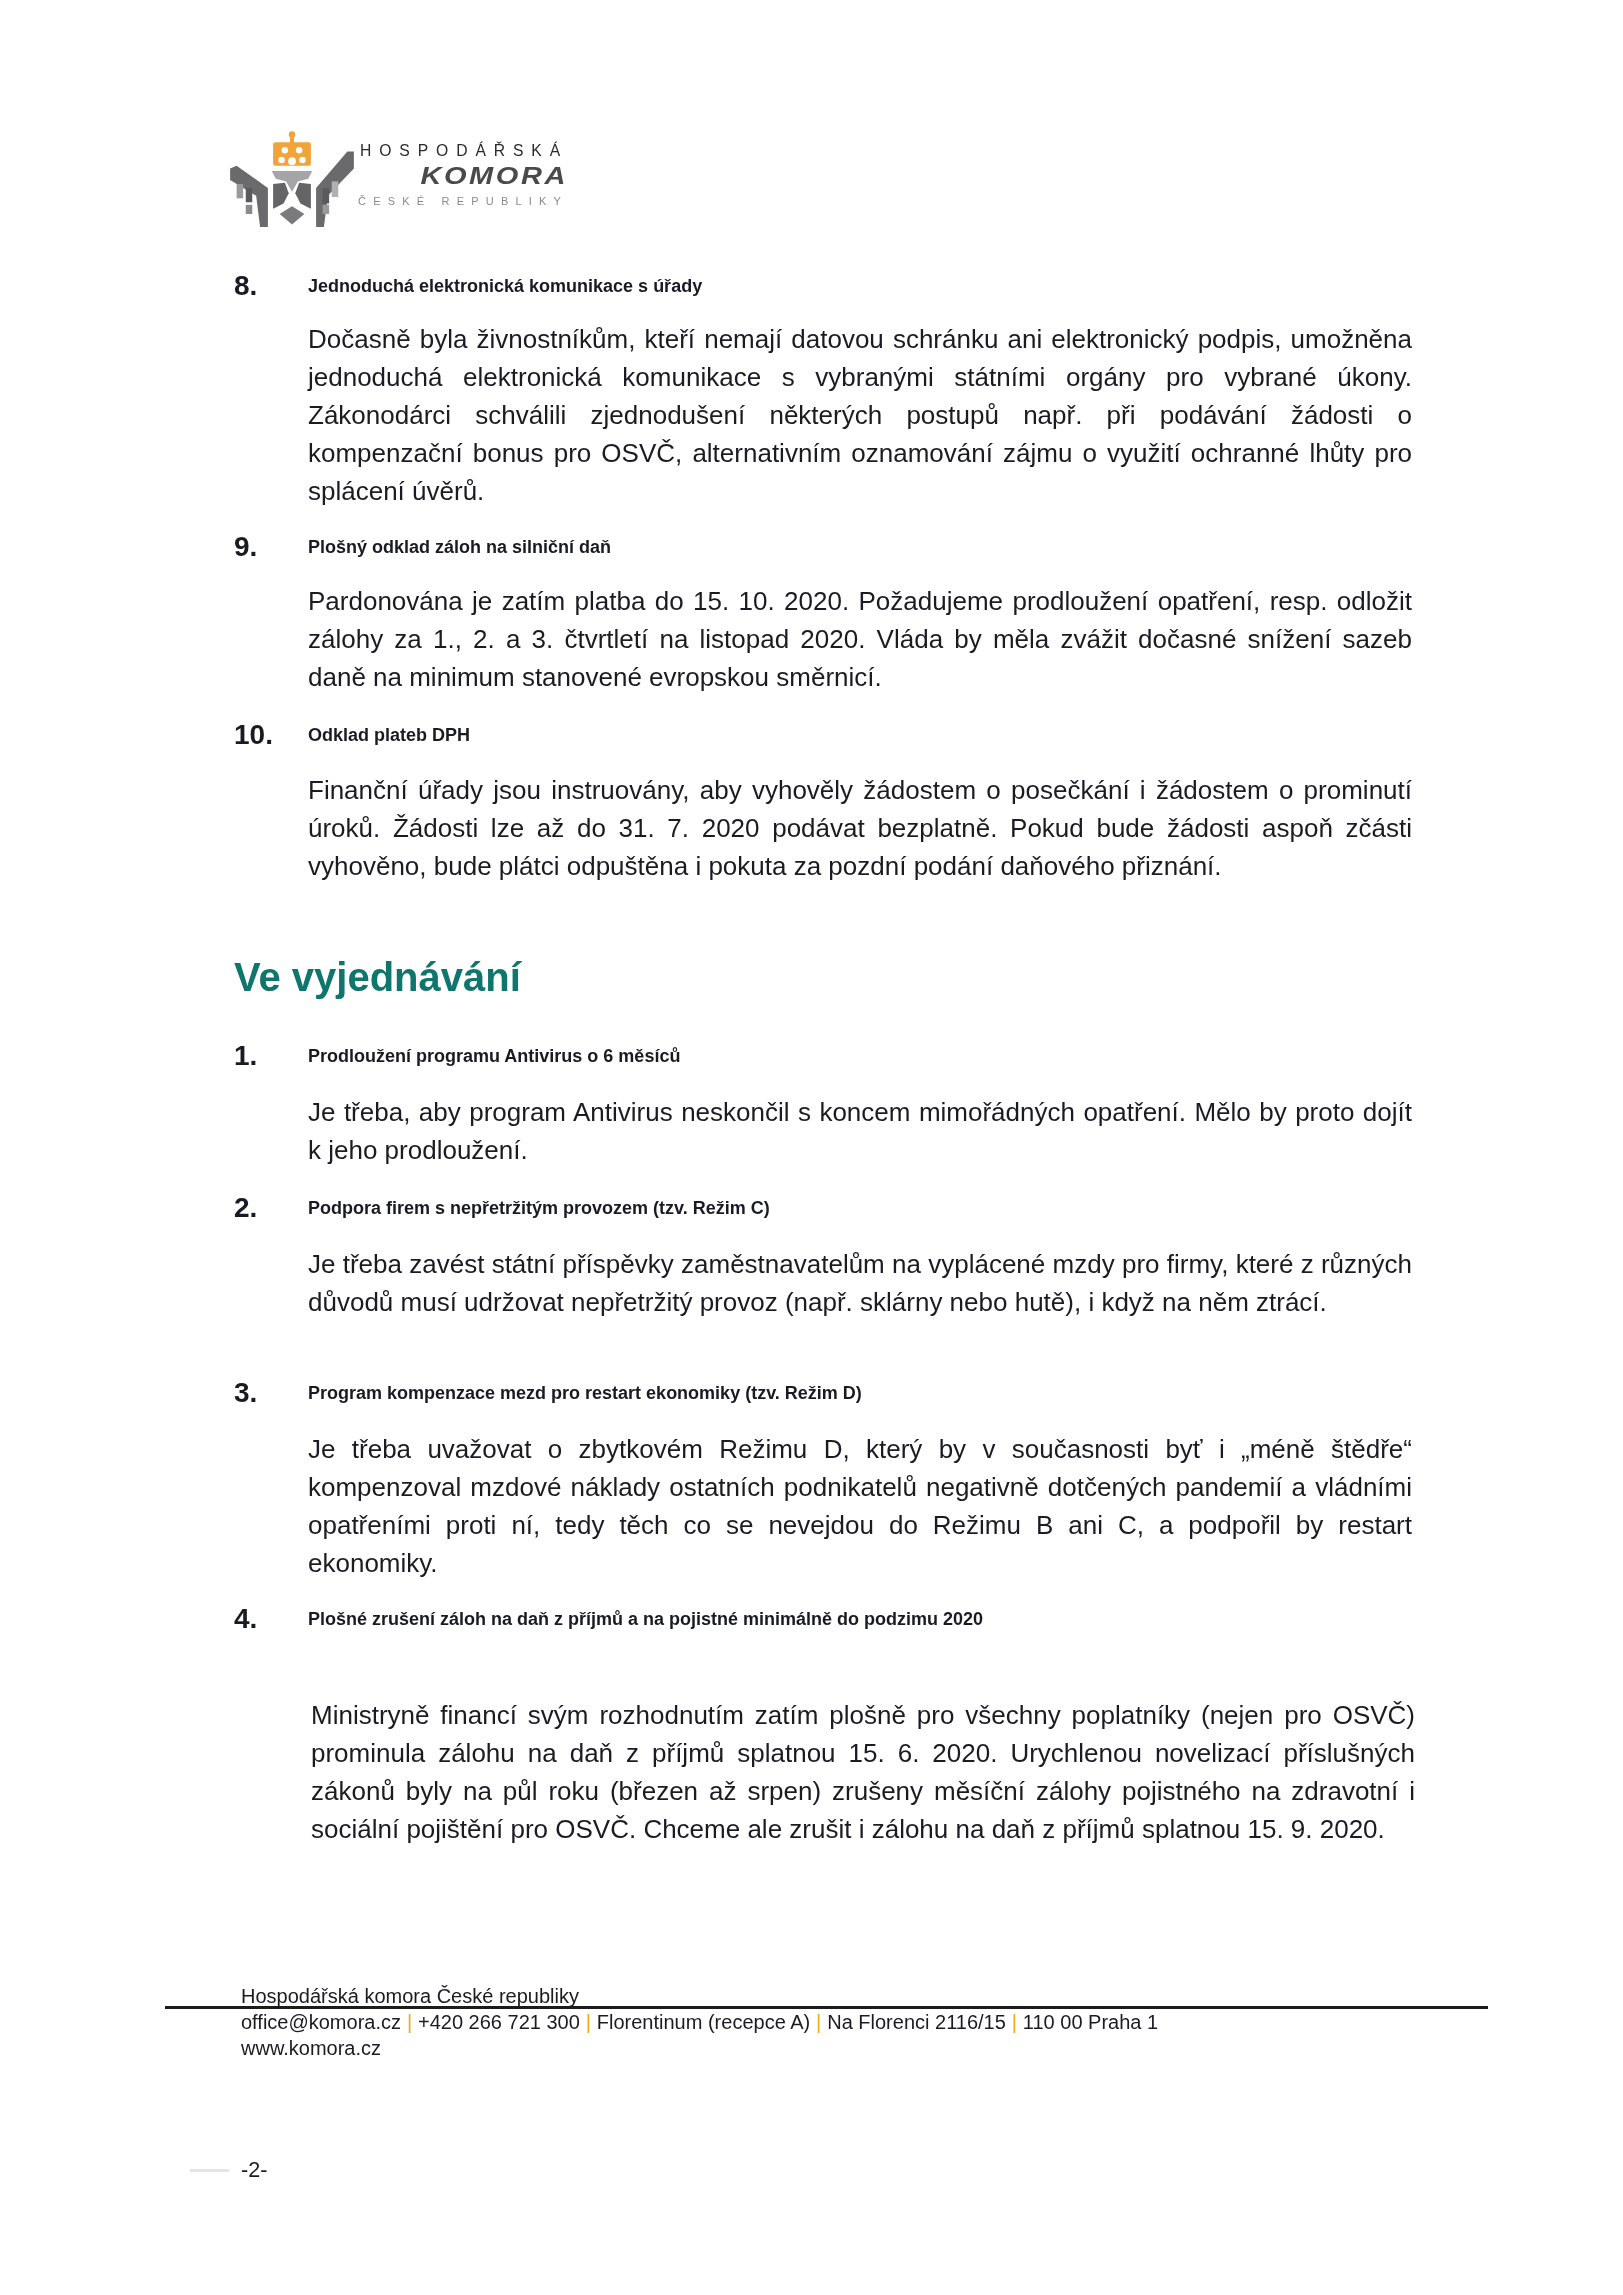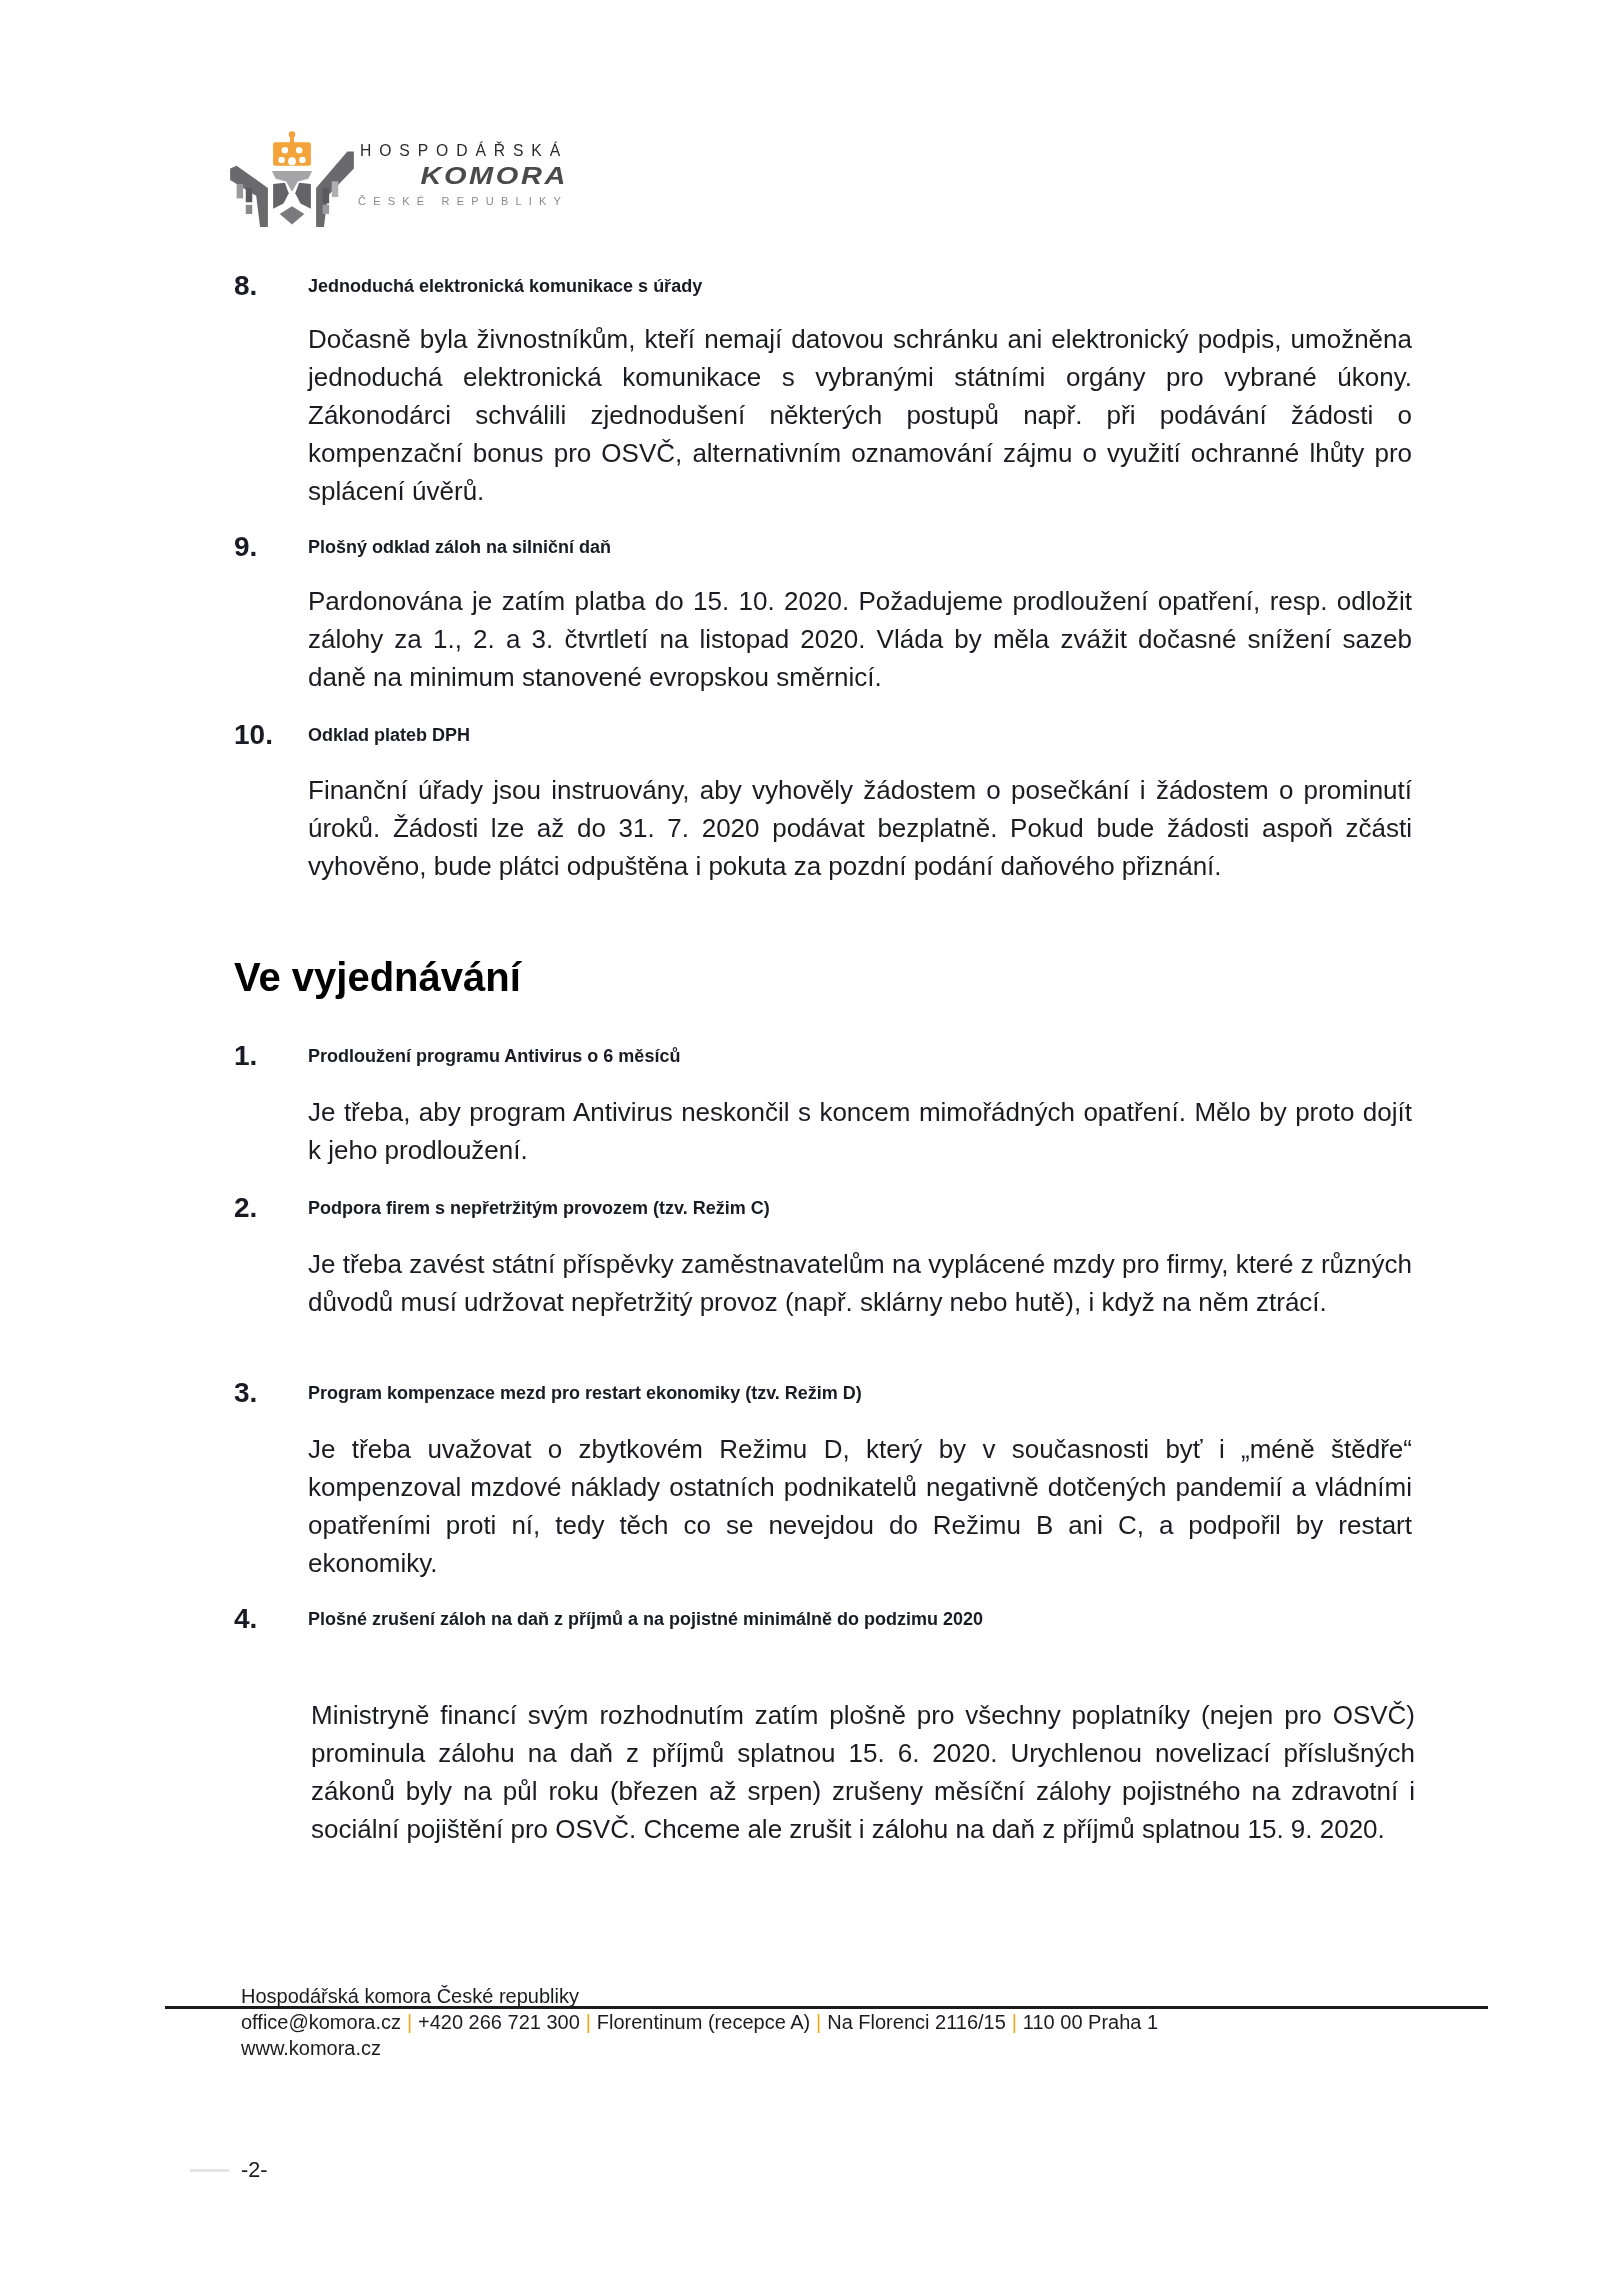--- a/index.html
+++ b/index.html
@@ -25,21 +25,21 @@
   .item-title {
     position: absolute; left: 74px; top: 0; width: 1106px;
     font-size: 18px; font-weight: bold; line-height: 38px; color: #1a1a24;
   }
   .item-body {
     position: absolute; left: 74px; width: 1104px;
     font-size: 26px; line-height: 38px; text-align: justify; color: #1b1b22;
   }
   .section-title {
     position: absolute; left: 234px; top: 954px;
-    font-size: 40px; font-weight: bold; color: #000000; line-height: 47px;
+    font-size: 40px; font-weight: bold; color: #0f766e; line-height: 47px;
   }
 
   
   .footer-rule { position: absolute; left: 165px; top: 2006px; width: 1323px; height: 2.6px; background: #1c1c1c; }
   .footer { position: absolute; left: 241px; top: 1983px; font-size: 20px; line-height: 26px; color: #1b1b22; }
   .footer .sep { color: #f0a818; margin: 0 5.9px; }
   .page-num { position: absolute; left: 241px; top: 2157px; font-size: 21.6px; color: #1b1b22; }
   .scan-mark { position: absolute; left: 190px; top: 2169px; width: 39px; height: 2.6px; background: #e4e4e4; }
 </style>
 </head>

